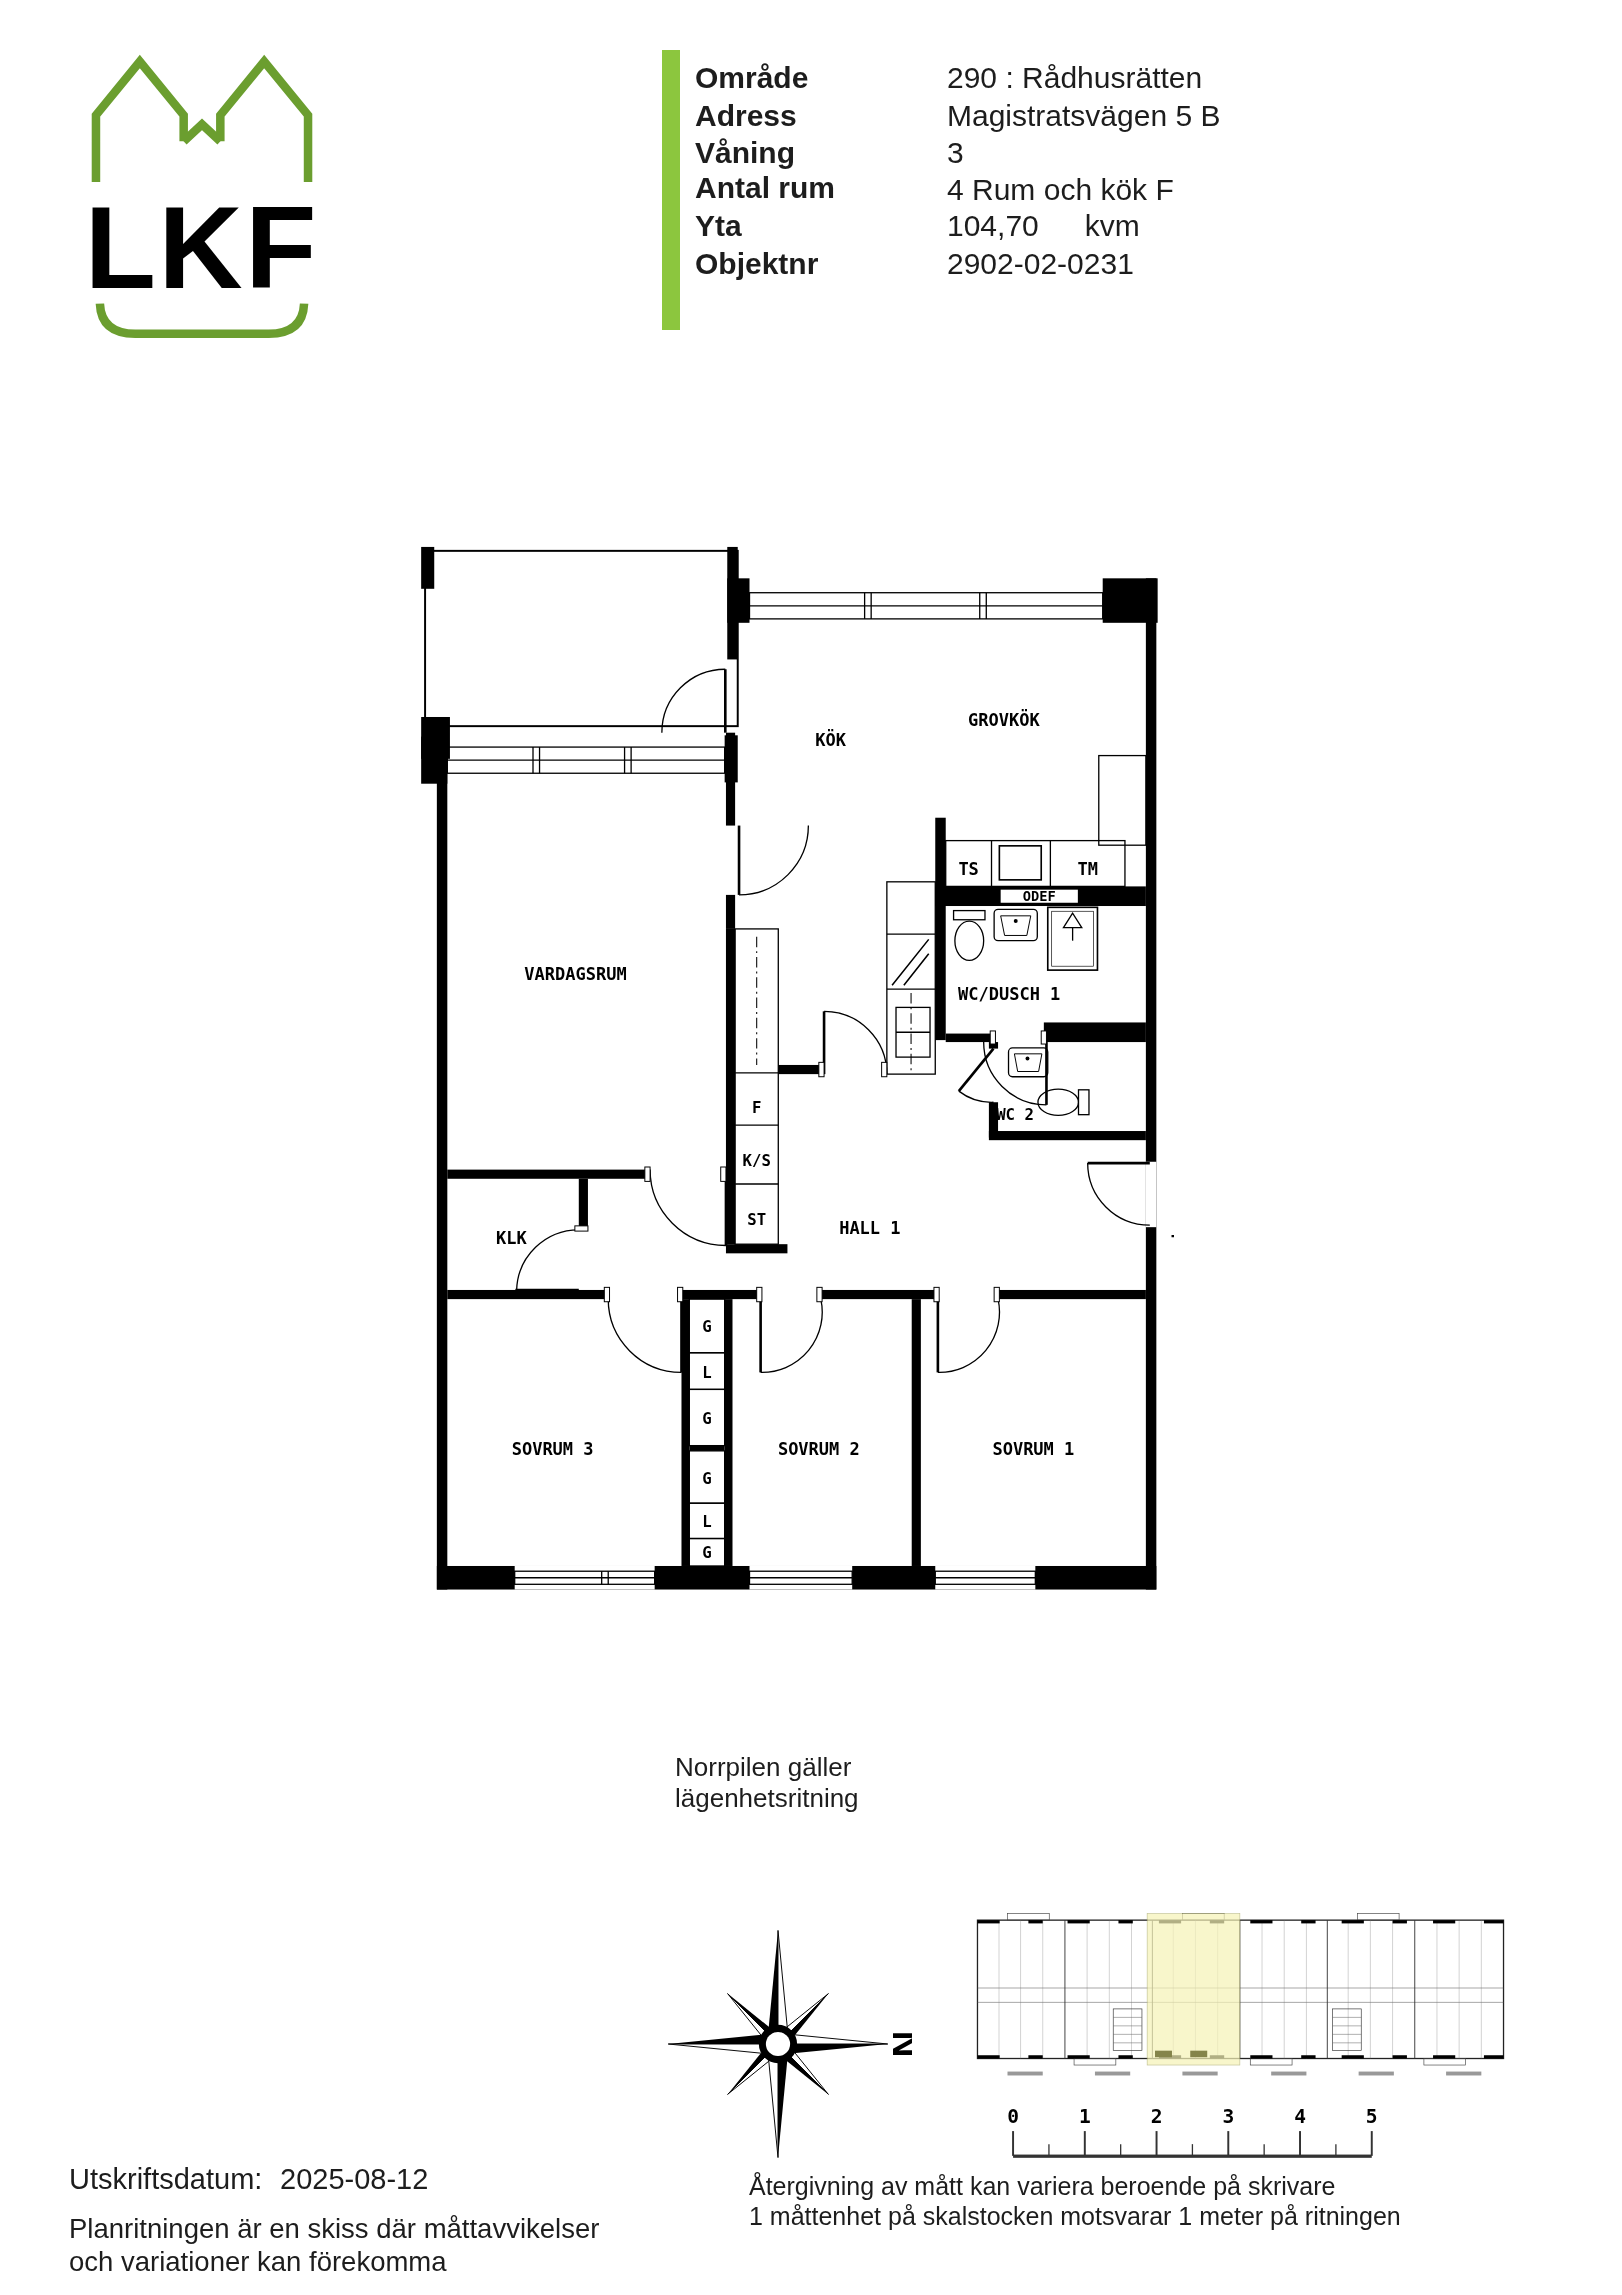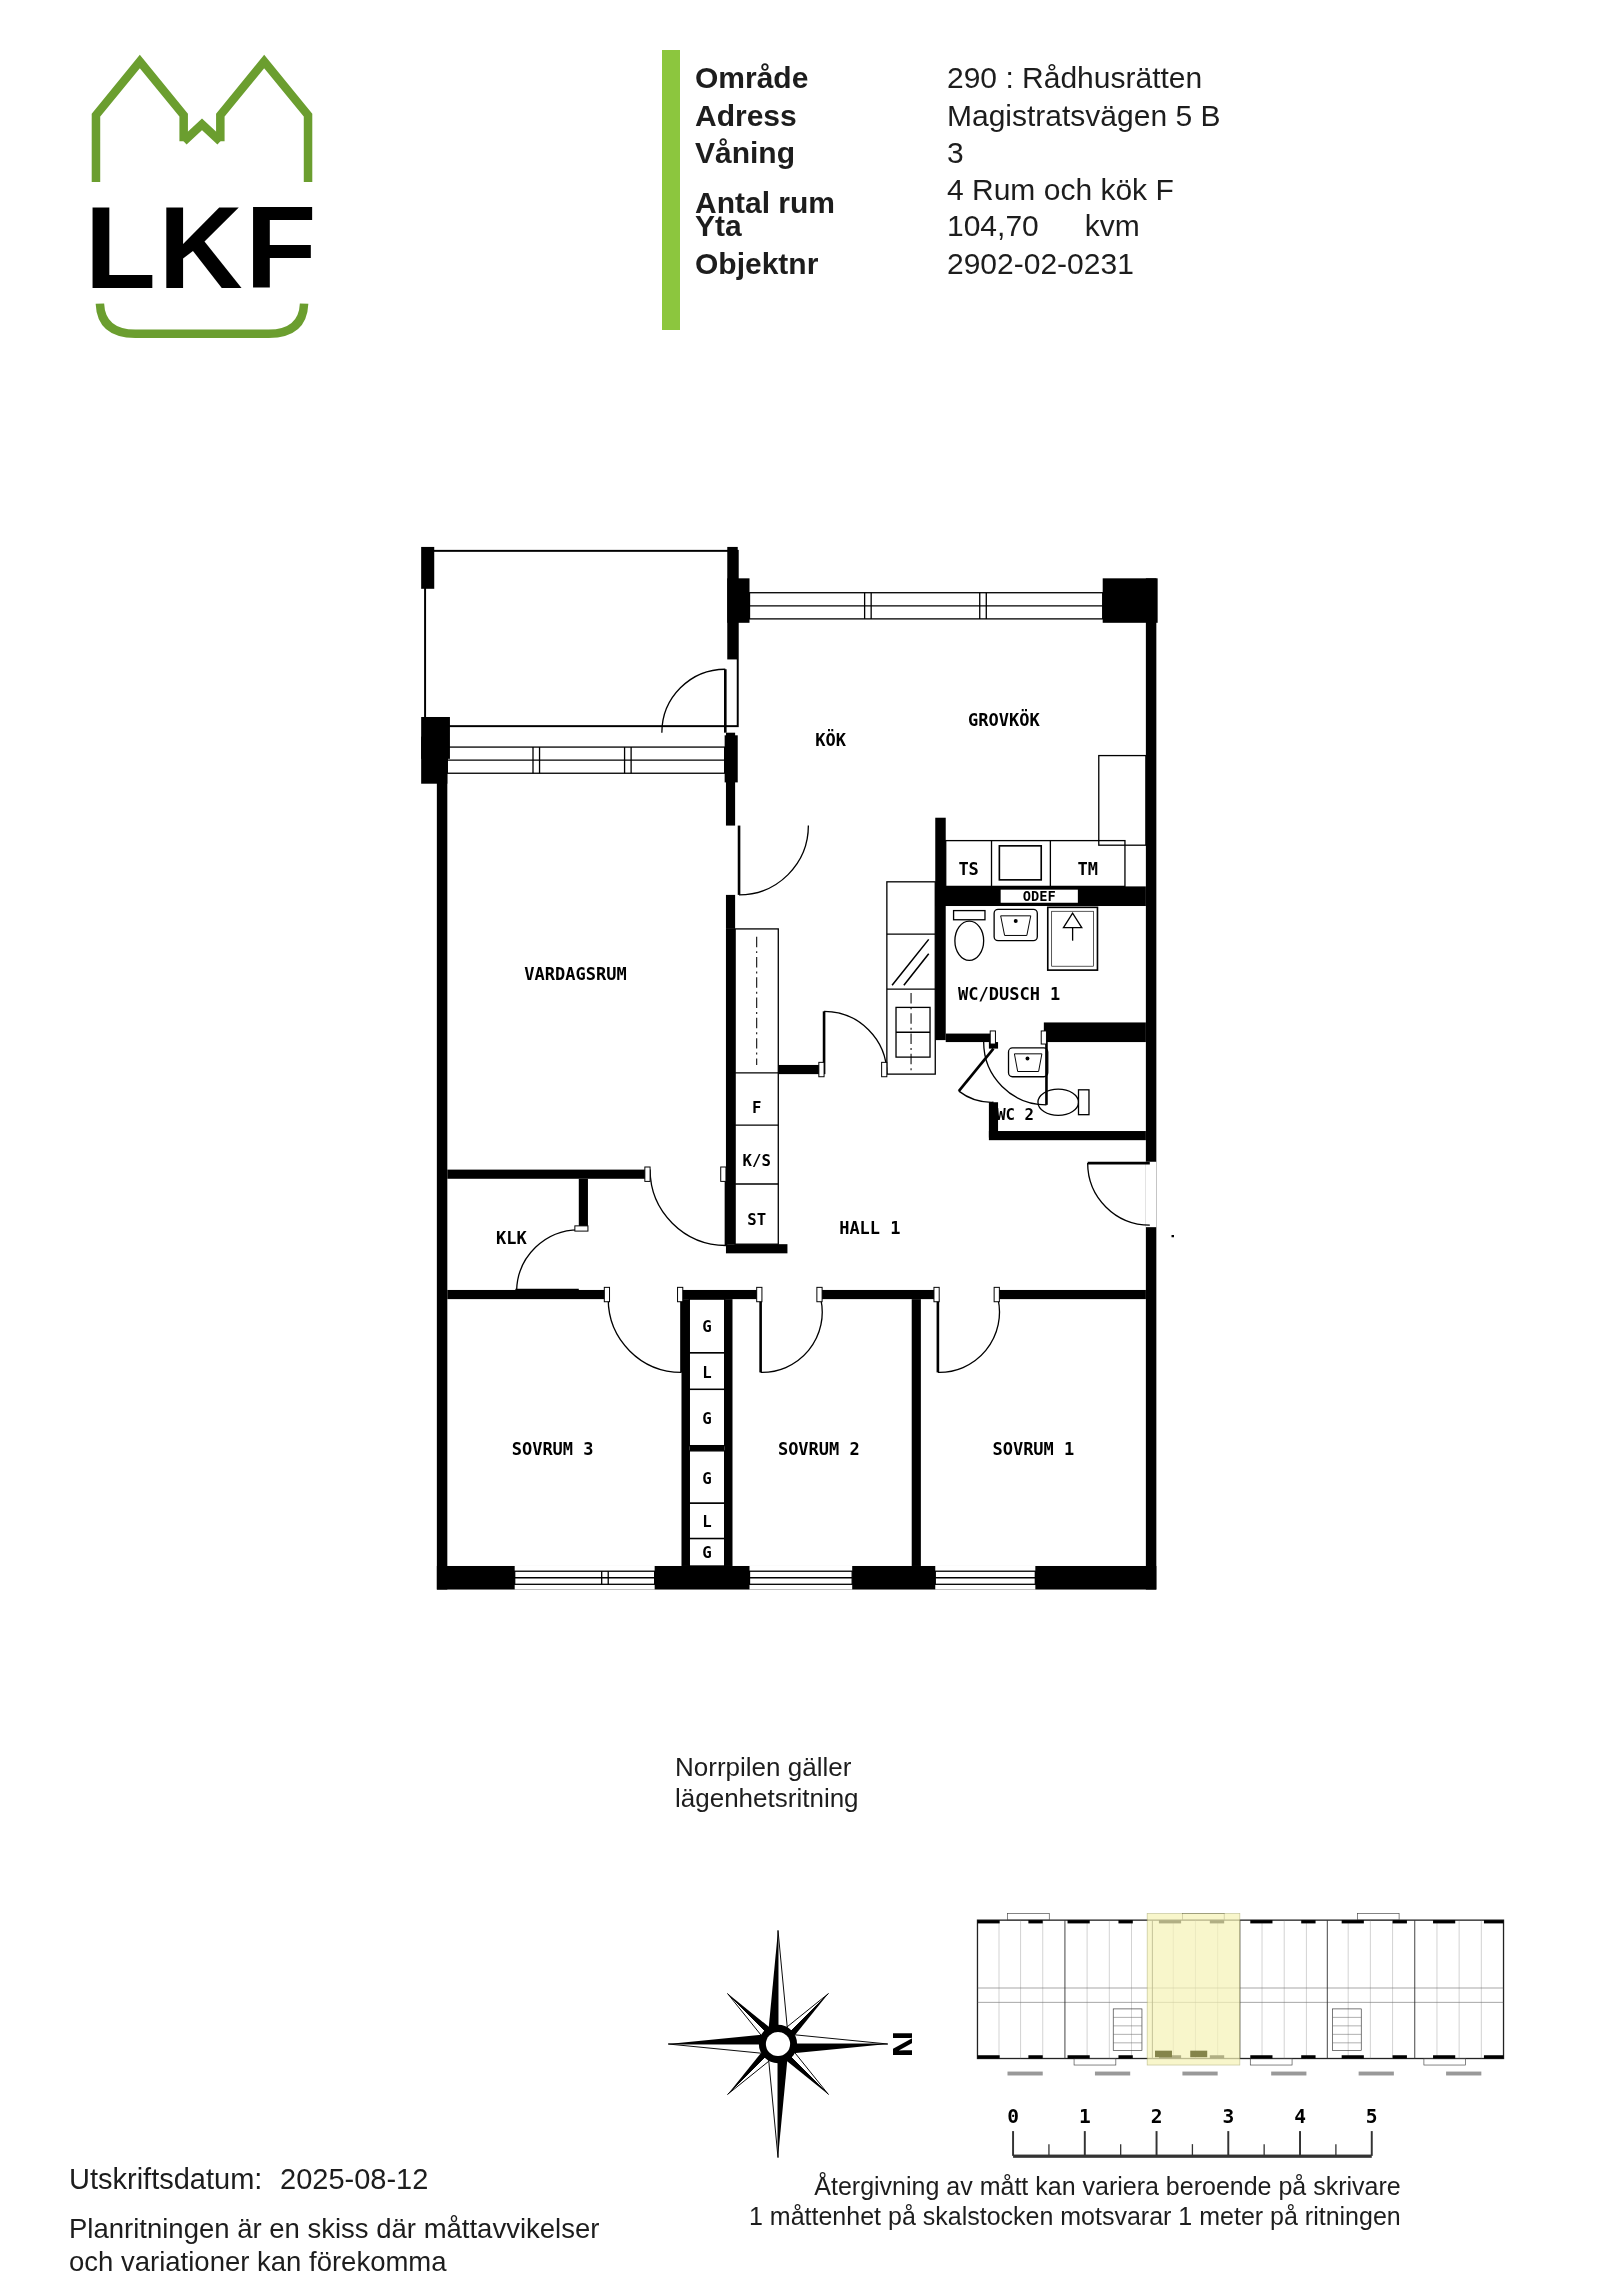--- a/index.html
+++ b/index.html
@@ -4,21 +4,21 @@
 <style>
   html,body{margin:0;padding:0;background:#888;}
   .page{position:relative;width:1622px;height:2295px;background:#fff;overflow:hidden;
         font-family:"Liberation Sans",sans-serif;color:#1d1d1d;}
   .abs{position:absolute;}
   .hlabel{position:absolute;left:695px;font-size:30px;line-height:34px;white-space:nowrap;font-weight:bold;}
   .hvalue{position:absolute;left:947px;font-size:30px;line-height:34px;white-space:nowrap;}
   .unit{display:inline-block;margin-left:46px;}
   .bar{position:absolute;left:662px;top:50px;width:17.7px;height:280px;background:#8CC63E;}
   .note{position:absolute;left:675px;top:1752px;font-size:26px;line-height:31px;}
-  .caption{position:absolute;left:749px;top:2171px;font-size:25px;line-height:30px;text-align:right;}
+  .caption{position:absolute;left:749px;top:2171px;font-size:25px;line-height:30px;}
   .printrow{position:absolute;left:69px;top:2163px;font-size:29px;text-align:center;}
   .printdate{position:absolute;left:280px;top:2163px;font-size:29px;}
   .disclaimer{position:absolute;left:69px;top:2212px;font-size:27.5px;line-height:33px;}
   svg text{font-family:"DejaVu Sans Mono",monospace;font-weight:bold;fill:#000;}
   svg .doc{font-family:"Liberation Sans",sans-serif;}
 </style>
 </head>
 <body>
 
 <div class="page">
@@ -34,21 +34,21 @@
   </svg>
 
   <div class="bar"></div>
 
   <div class="hlabel" style="top:61px">Område</div>
   <div class="hvalue" style="top:61px">290 : Rådhusrätten</div>
   <div class="hlabel" style="top:99px">Adress</div>
   <div class="hvalue" style="top:99px">Magistratsvägen 5 B</div>
   <div class="hlabel" style="top:136px">Våning</div>
   <div class="hvalue" style="top:136px">3</div>
-  <div class="hlabel" style="top:186px">Antal rum</div>
+  <div class="hlabel" style="top:171px">Antal rum</div>
   <div class="hvalue" style="top:173px">4 Rum och kök F</div>
   <div class="hlabel" style="top:209px">Yta</div>
   <div class="hvalue" style="top:209px"><span>104,70</span><span class="unit">kvm</span></div>
   <div class="hlabel" style="top:247px">Objektnr</div>
   <div class="hvalue" style="top:247px">2902-02-0231</div>
 
   <svg class="abs" style="left:412px;top:510px" width="762" height="1106" viewBox="0 0 1165 1690">
 
     <g fill="#000" stroke="none">
       <rect x="14" y="56" width="20" height="64"></rect>

